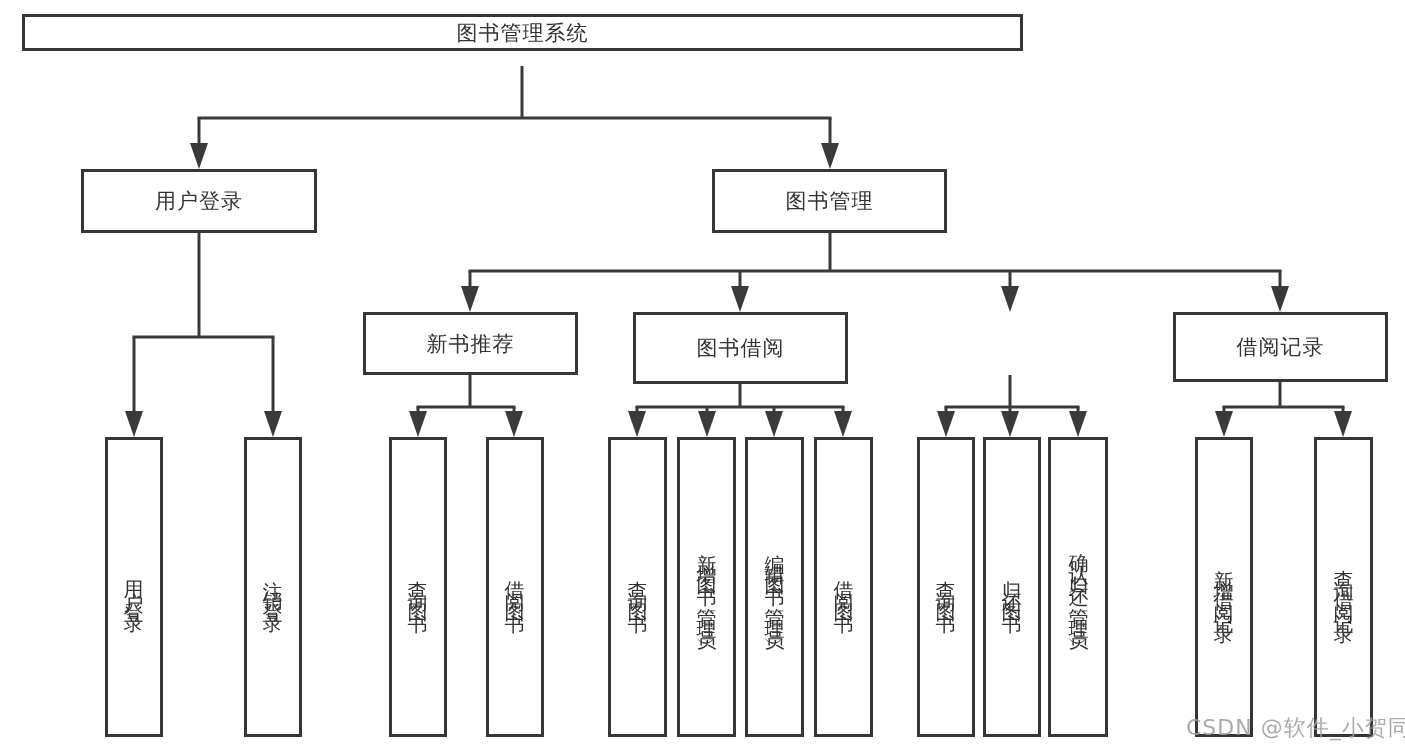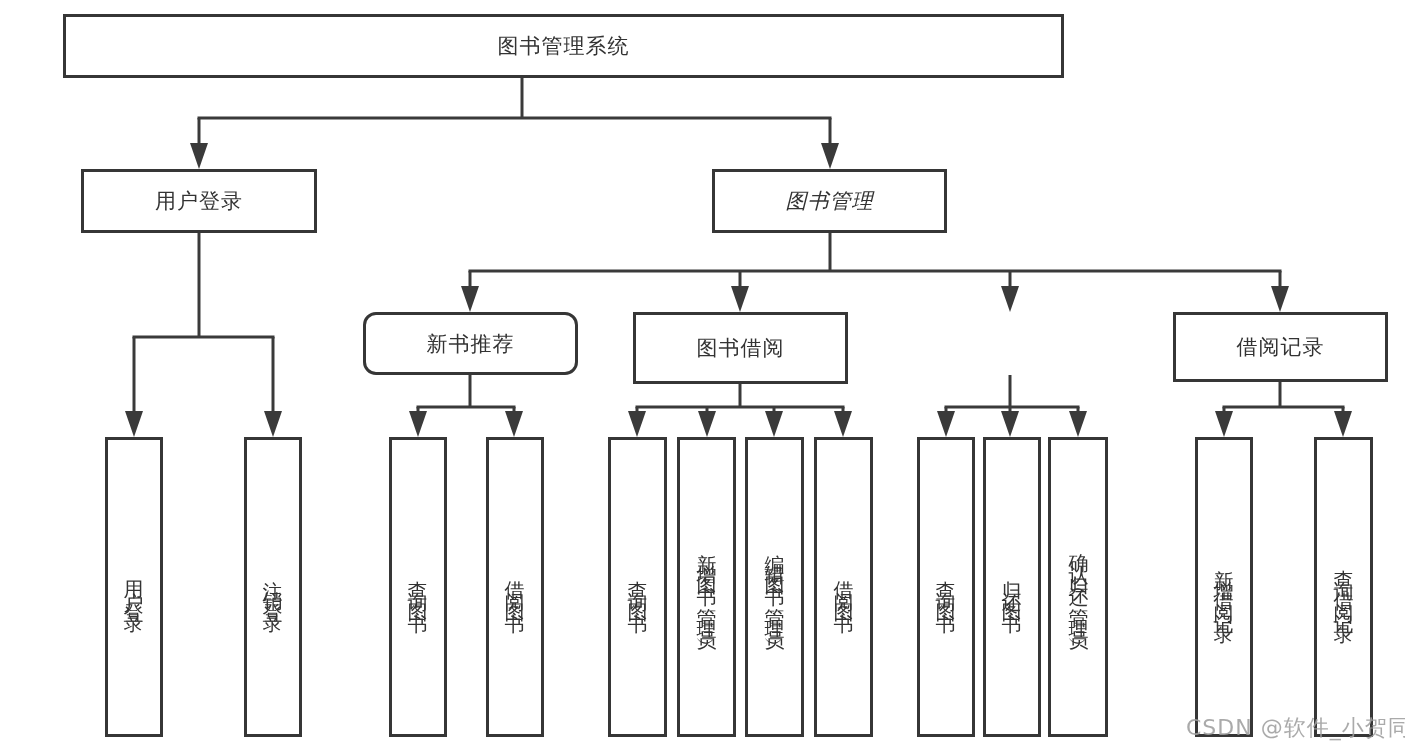--- a/index.html
+++ b/index.html
@@ -127,26 +127,26 @@
     <g>
       <path class="edge" d="M1280 375 V407"></path>
       <path class="edge" d="M1222.5 407 H1344.5"></path>
       <path class="edge" d="M1224 407 V413"></path>
       <path class="edge" d="M1343 407 V413"></path>
       <polygon class="arrowhead" points="1215,411 1233,411 1224,437"></polygon>
       <polygon class="arrowhead" points="1334,411 1352,411 1343,437"></polygon>
     </g>
   </svg>
 
-  <div class="node h-node" style="left:22px; top:14px; width:1001px; height:64px;margin-left:41px;">图书管理系统</div>
+  <div class="node h-node" style="left:22px; top:14px; width:1001px; height:37px;">图书管理系统</div>
 
   <div class="node h-node" style="left:81px; top:169px; width:236px; height:64px;">用户登录</div>
-  <div class="node h-node" style="left:712px; top:169px; width:235px; height:64px;font-style:italic;">图书管理</div>
+  <div class="node h-node" style="left:712px; top:169px; width:235px; height:64px;">图书管理</div>
 
-  <div class="node h-node" style="left:363px; top:312px; width:215px; height:63px;border-radius:13px;">新书推荐</div>
+  <div class="node h-node" style="left:363px; top:312px; width:215px; height:63px;">新书推荐</div>
   <div class="node h-node" style="left:633px; top:312px; width:215px; height:72px;">图书借阅</div>
   <div class="node h-node" style="left:1173px; top:312px; width:215px; height:70px;">借阅记录</div>
 
   <div class="node v-node" style="left:105px; top:437px; width:58px; height:300px;">用户登录</div>
   <div class="node v-node" style="left:244px; top:437px; width:58px; height:300px;">注销登录</div>
 
   <div class="node v-node" style="left:389px; top:437px; width:58px; height:300px;">查询图书</div>
   <div class="node v-node" style="left:486px; top:437px; width:58px; height:300px;">借阅图书</div>
 
   <div class="node v-node" style="left:608px; top:437px; width:59px; height:300px;">查询图书</div>

